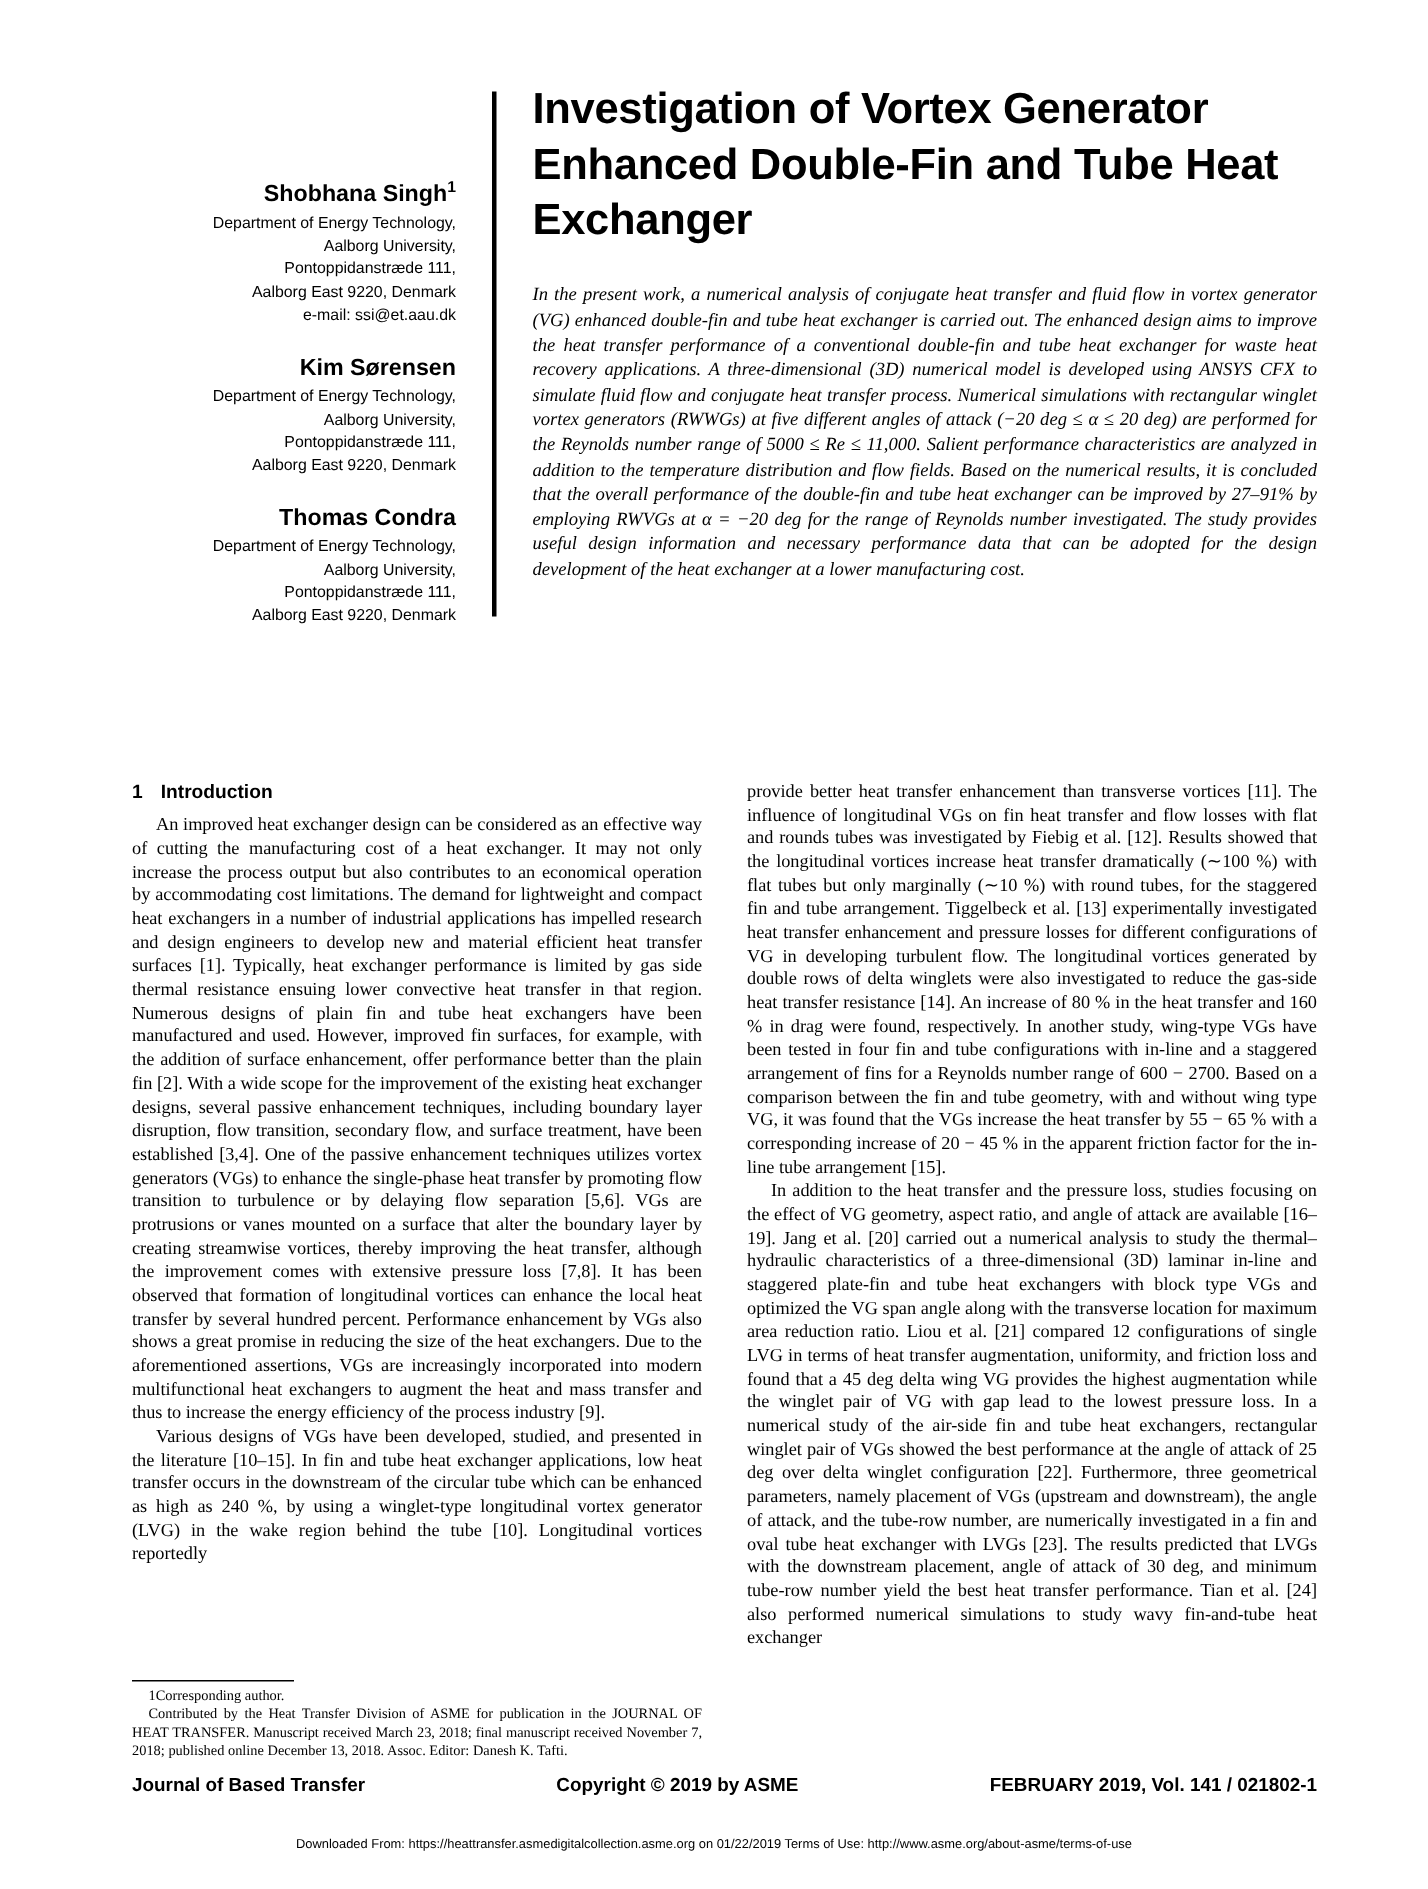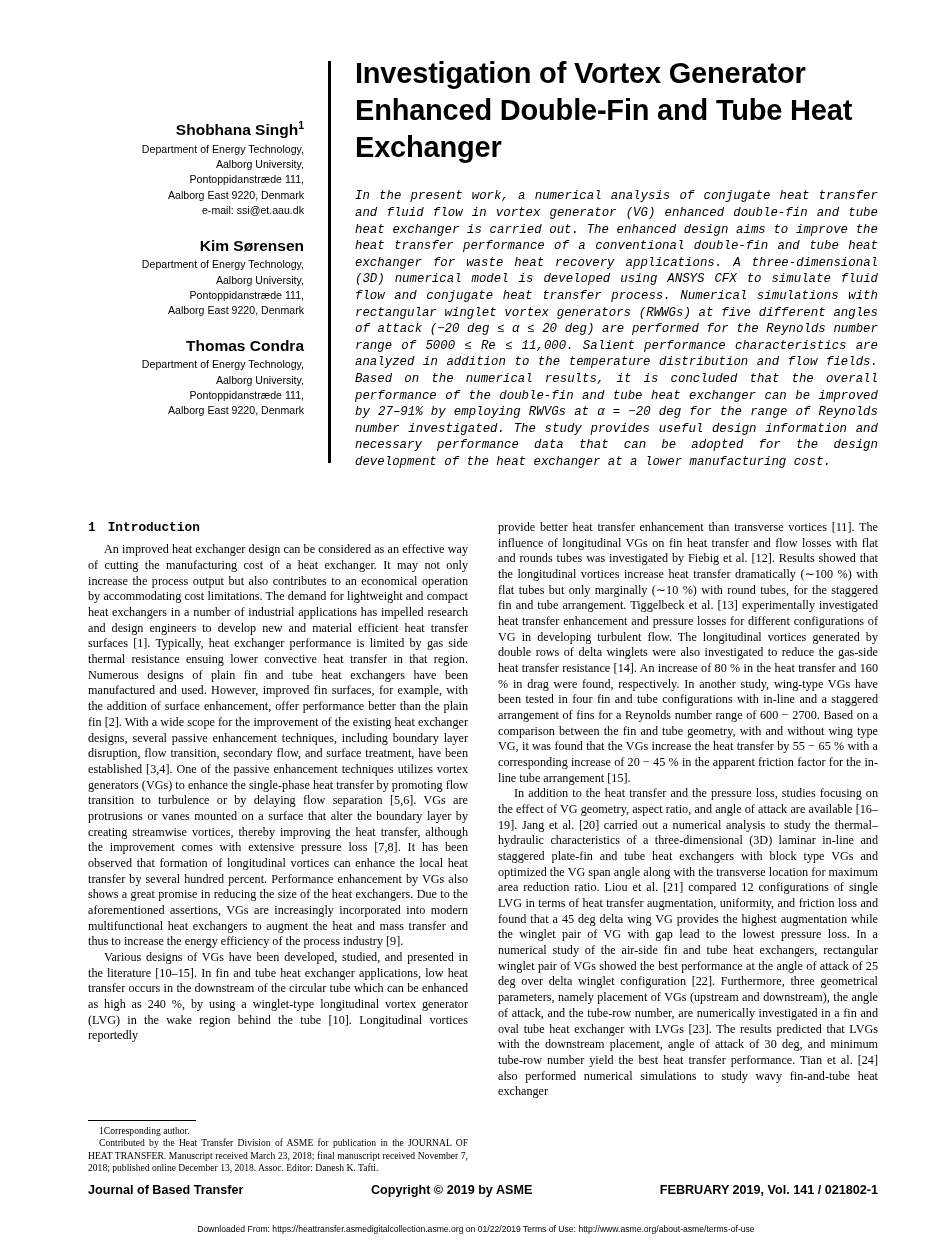--- a/index.html
+++ b/index.html
@@ -72,21 +72,21 @@
   }
   .paper-title {
     font-family: "Liberation Sans", sans-serif;
     font-weight: bold;
     font-size: 29px;
     line-height: 1.28;
     margin: 0 0 22px 0;
     letter-spacing: -0.2px;
   }
   .abstract {
-    font-family: Liberation Mono, monospace;
+    font-family: Liberation Serif, serif;
     font-style: italic;
     font-size: 12.4px;
     line-height: 1.34;
     text-align: justify;
     margin: 0;
   }
   .doi {
     font-family: "Liberation Serif", serif;
     font-style: normal;
     font-size: 12.4px;
@@ -103,21 +103,21 @@
     flex-direction: row;
     gap: 30px;
   }
   .col {
     width: 380px;
     font-size: 12.2px;
     line-height: 1.285;
     text-align: justify;
   }
   .sec-head {
-    font-family: Liberation Mono, monospace;
+    font-family: Liberation Sans, sans-serif;
     font-weight: bold;
     font-size: 12.8px;
     margin: 0 0 6px 0;
   }
   .sec-head .num { margin-right: 12px; }
   p.body {
     margin: 0 0 0 0;
     text-indent: 16px;
   }
   p.body + p.body { margin-top: 0px; }

